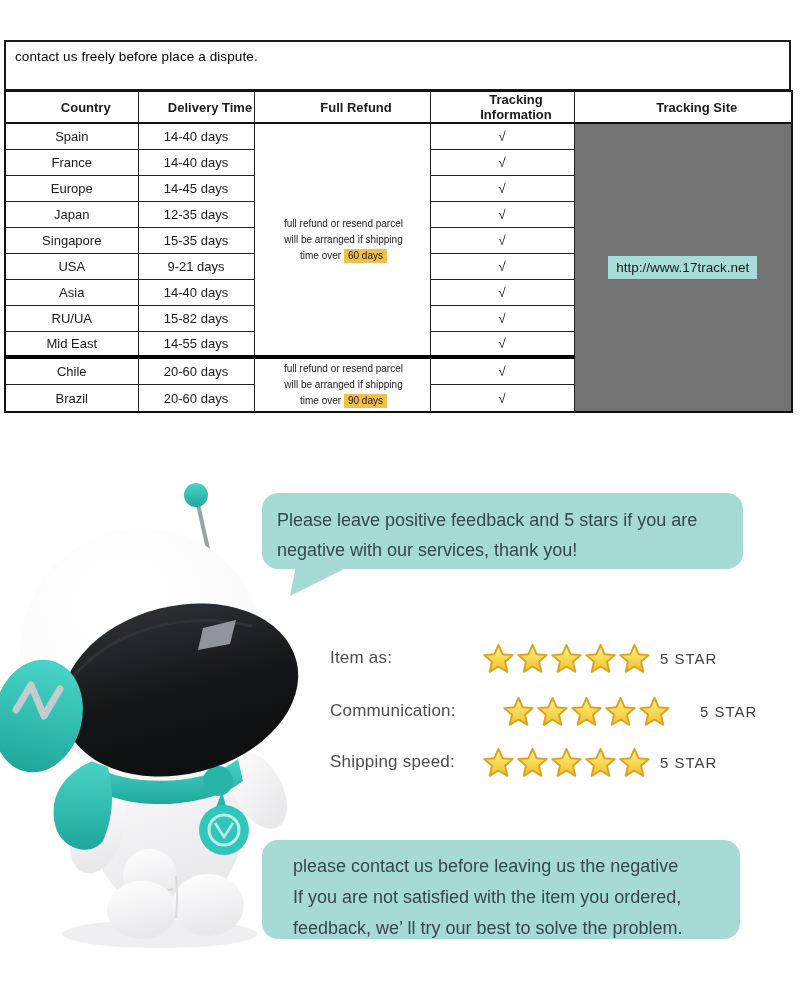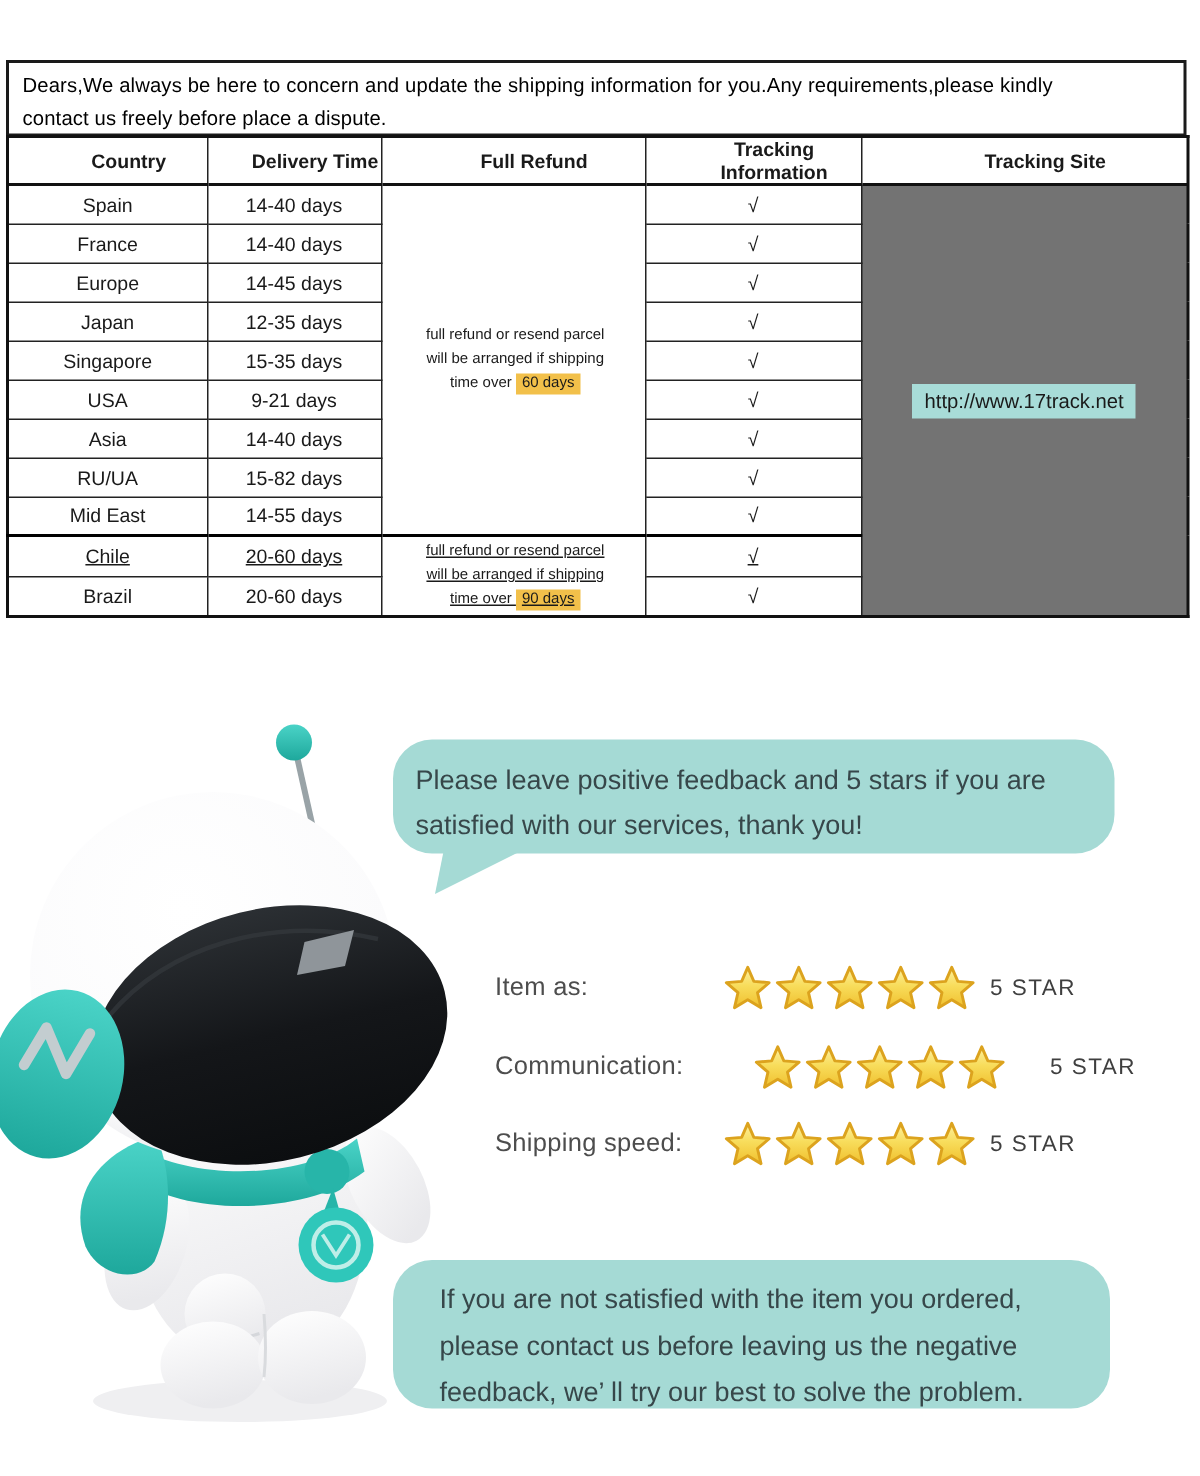--- a/index.html
+++ b/index.html
@@ -24,31 +24,31 @@
     border:2px solid #111;
     font-size:13px; color:#1a1a1a;
   }
   table.ship th, table.ship td { border:1px solid #222; text-align:center; vertical-align:middle; }
   table.ship thead th { height:28px; font-size:13px; font-weight:bold; border-bottom:2px solid #111;padding-left:28px; }
   table.ship tbody td { height:26px; }
   col.c-country { width:133px; } col.c-delivery { width:116px; }
   col.c-refund { width:176px; } col.c-track { width:144px; } col.c-site { width:218px; }
   td.refund-cell { text-align:left; padding:2px 4px 2px 7px; font-size:10px; line-height:16px; vertical-align:middle; }
   td.refund-cell .rl { display:block; }
-  tr.group-sep td { border-top:2px solid #000000;text-decoration:underline; }
+  tr.group-sep td { border-top:4px solid #000000; }
   .hl-yellow { background:var(--highlight-yellow); padding:1px 4px 2px 4px; }
   .hl-teal { background:var(--highlight-teal); padding:4px 8px; font-size:13.5px; white-space:nowrap; }
   td.site-cell { background:#737373; }
 
   
   .robot { position:absolute; left:0px; top:478px; width:300px; height:500px; }
 
   
   .bubble {
-    position:absolute; background:var(--bubble-teal); border-radius:26px;
+    position:absolute; background:var(--bubble-teal); border-radius:16px;
     color:#37474a; font-size:18px;
   }
   .bubble-top { left:262px; top:493px; width:481px; height:76px; padding:12px 14px 0 15px; line-height:30px; }
   .bubble-top .tail {
     position:absolute; left:28px; bottom:-27px; width:58px; height:29px;
     background:var(--bubble-teal);
     clip-path:polygon(10% 0, 100% 0, 0 100%);
   }
   .bubble-bottom { left:262px; top:840px; width:478px; height:99px; padding:11px 14px 0 31px; line-height:31px; }
   .bubble span { display:block; }
@@ -72,21 +72,20 @@
     <defs>
       <linearGradient id="starGrad" x1="0" y1="0" x2="0" y2="1">
         <stop offset="0" stop-color="#fdf0a0"></stop>
         <stop offset="0.45" stop-color="#f8dd5c"></stop>
         <stop offset="1" stop-color="#f0c02e"></stop>
       </linearGradient>
     </defs>
   </svg>
 
   <div class="notice">
-    <span>Dears,We always be here to concern and update the shipping information for you.Any requirements,please kindly</span>
     <span>contact us freely before place a dispute.</span>
   </div>
 
   <table class="ship">
     <colgroup>
       <col class="c-country">
         <col class="c-delivery">
         <col class="c-refund">
         <col class="c-track">
         <col class="c-site">
@@ -224,21 +223,21 @@
       <ellipse cx="180" cy="212" rx="120" ry="84" transform="rotate(-14 180 212)" fill="url(#visorGrad)"></ellipse>
       <path d="M72 200 C112 152 182 132 252 148" stroke="#34393d" stroke-width="3" fill="none" opacity="0.7"></path>
       <polygon points="203,150 236,142 230,166 198,172" fill="#8f959a"></polygon>
       <ellipse cx="38" cy="238" rx="44" ry="57" transform="rotate(14 38 238)" fill="url(#tealGrad)"></ellipse>
       <polyline points="16,232 31,207 44,238 60,211" fill="none" stroke="#c3cdd0" stroke-width="7" stroke-linecap="round" stroke-linejoin="round"></polyline>
     </g>
   </svg>
 
   <div class="bubble bubble-top">
     <span>Please leave positive feedback and 5 stars if you are</span>
-    <span>satisfied with our services, thank you!</span>
+    <span>negative with our services, thank you!</span>
     <div class="tail"></div>
   </div>
 
   <div class="rating-row rr-1">
     <div class="rating-label">Item as:</div>
     <div class="stars">
         <svg class="star" viewBox="0 0 34 34">
           <path d="M17 3 L21.2 12.6 L31.7 13.5 L23.7 20.4 L26.1 30.7 L17 25.2 L7.9 30.7 L10.3 20.4 L2.3 13.5 L12.8 12.6 Z" fill="url(#starGrad)" stroke="#dca31e" stroke-width="2" stroke-linejoin="round"></path>
         </svg>
         <svg class="star" viewBox="0 0 34 34">
@@ -293,18 +292,18 @@
           <path d="M17 3 L21.2 12.6 L31.7 13.5 L23.7 20.4 L26.1 30.7 L17 25.2 L7.9 30.7 L10.3 20.4 L2.3 13.5 L12.8 12.6 Z" fill="url(#starGrad)" stroke="#dca31e" stroke-width="2" stroke-linejoin="round"></path>
         </svg>
         <svg class="star" viewBox="0 0 34 34">
           <path d="M17 3 L21.2 12.6 L31.7 13.5 L23.7 20.4 L26.1 30.7 L17 25.2 L7.9 30.7 L10.3 20.4 L2.3 13.5 L12.8 12.6 Z" fill="url(#starGrad)" stroke="#dca31e" stroke-width="2" stroke-linejoin="round"></path>
         </svg>
       </div>
     <div class="rating-suffix">5 STAR</div>
   </div>
 
   <div class="bubble bubble-bottom">
+    <span>please contact us before leaving us the negative</span>
     <span>If you are not satisfied with the item you ordered,</span>
-    <span>please contact us before leaving us the negative</span>
     <span>feedback, we’ ll try our best to solve the problem.</span>
   </div>
 
 </div>
 
 </body></html>

